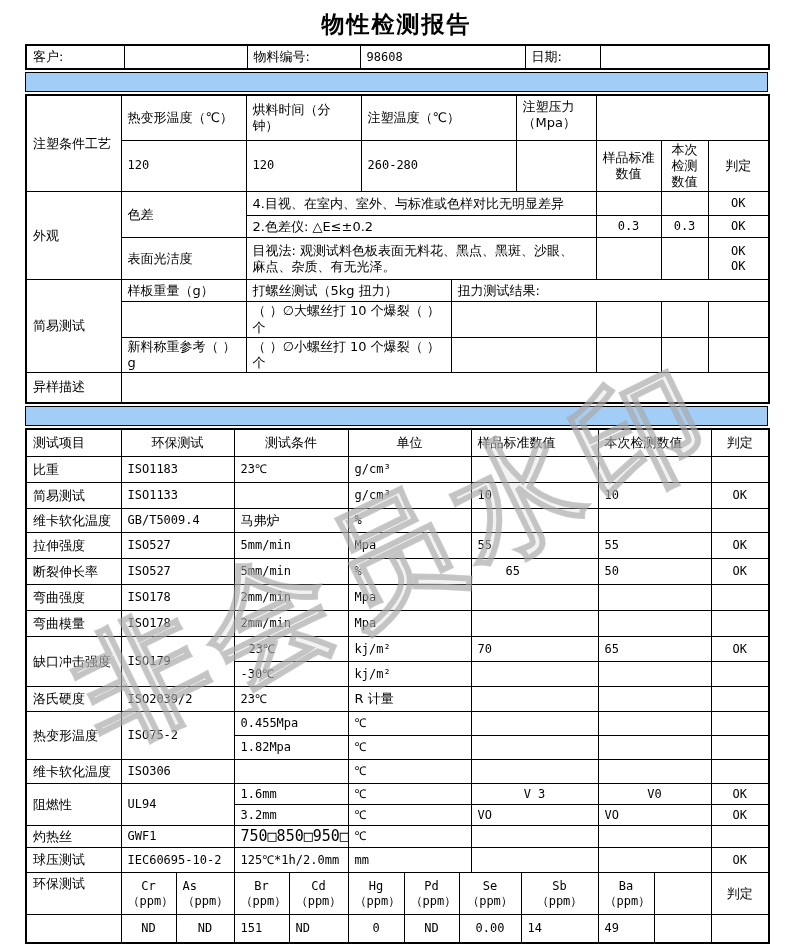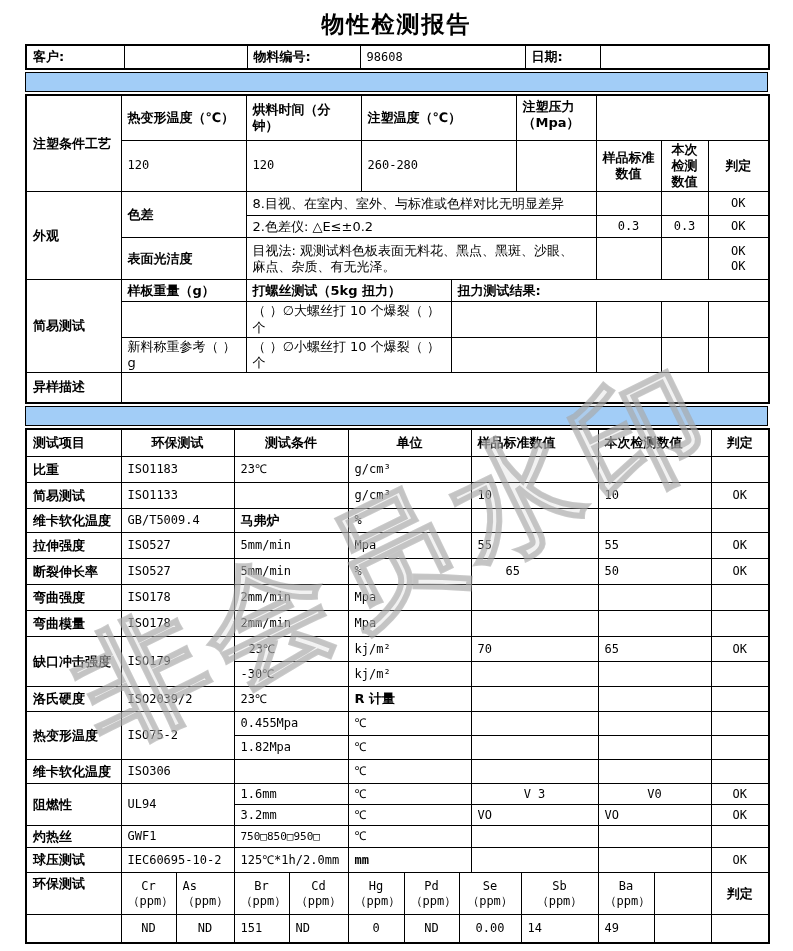--- a/index.html
+++ b/index.html
@@ -5,23 +5,23 @@
   * { box-sizing: border-box; margin: 0; padding: 0; }
   html,body { width: 793px; background: #fff; }
   body { height: 951px; overflow: hidden; position: relative;
          font-family: "DejaVu Sans", "Liberation Sans", sans-serif; color:#000; }
   .title { height: 44px; line-height: 48px; text-align: center;
            font-size: 23px; font-weight: bold; letter-spacing: 2px; }
   table { border-collapse: collapse; table-layout: fixed;
           width: 743px; margin-left: 25px; border: 2px solid #000; }
   td { border: 1px solid #000; padding: 1px 6px; font-size: 13px;
        line-height: 1.25; overflow: hidden; vertical-align: middle; }
-  .b  { font-weight: bold; }
+  .b  { font-weight: normal; }
   .v  { font-family: "DejaVu Sans Mono", "Liberation Mono", monospace; font-size: 12px; }
-  .sm { font-size: 11px; }
+  .sm { font-size: 15px; }
   .ctr { text-align: center; }
   .pre { white-space: pre-line; }
   .top { vertical-align: top; padding-top: 3px; }
   .ind { padding-left: 34px; }
   .bar { width: 743px; height: 20px; margin: 2px 0 2px 25px;
          background: #a2cdf7; border: 1px solid #000; }
   .watermark { position: absolute; left: 30px; top: 470px; width: 733px;
                text-align: center; font-size: 128px; font-weight: bold;
                letter-spacing: 10px; white-space: nowrap;
                color: rgba(205,205,205,0.25);
@@ -84,21 +84,21 @@
     <td class="v">120</td>
     <td colspan="2" class="v">260-280</td>
     <td class="v"></td>
     <td class="b ctr">样品标准数值</td>
     <td class="b ctr">本次检测数值</td>
     <td class="b ctr">判定</td>
   </tr>
   <tr style="height:24px">
     <td rowspan="3" class="b">外观</td>
     <td rowspan="2" class="b">色差</td>
-    <td colspan="4">8.目视、在室内、室外、与标准或色样对比无明显差异</td>
+    <td colspan="4">4.目视、在室内、室外、与标准或色样对比无明显差异</td>
     <td></td>
     <td></td>
     <td class="v ctr">OK</td>
   </tr>
   <tr style="height:22px">
     <td colspan="4">2.色差仪: △E≤±0.2</td>
     <td class="v ctr">0.3</td>
     <td class="v ctr">0.3</td>
     <td class="v ctr">OK</td>
   </tr>

